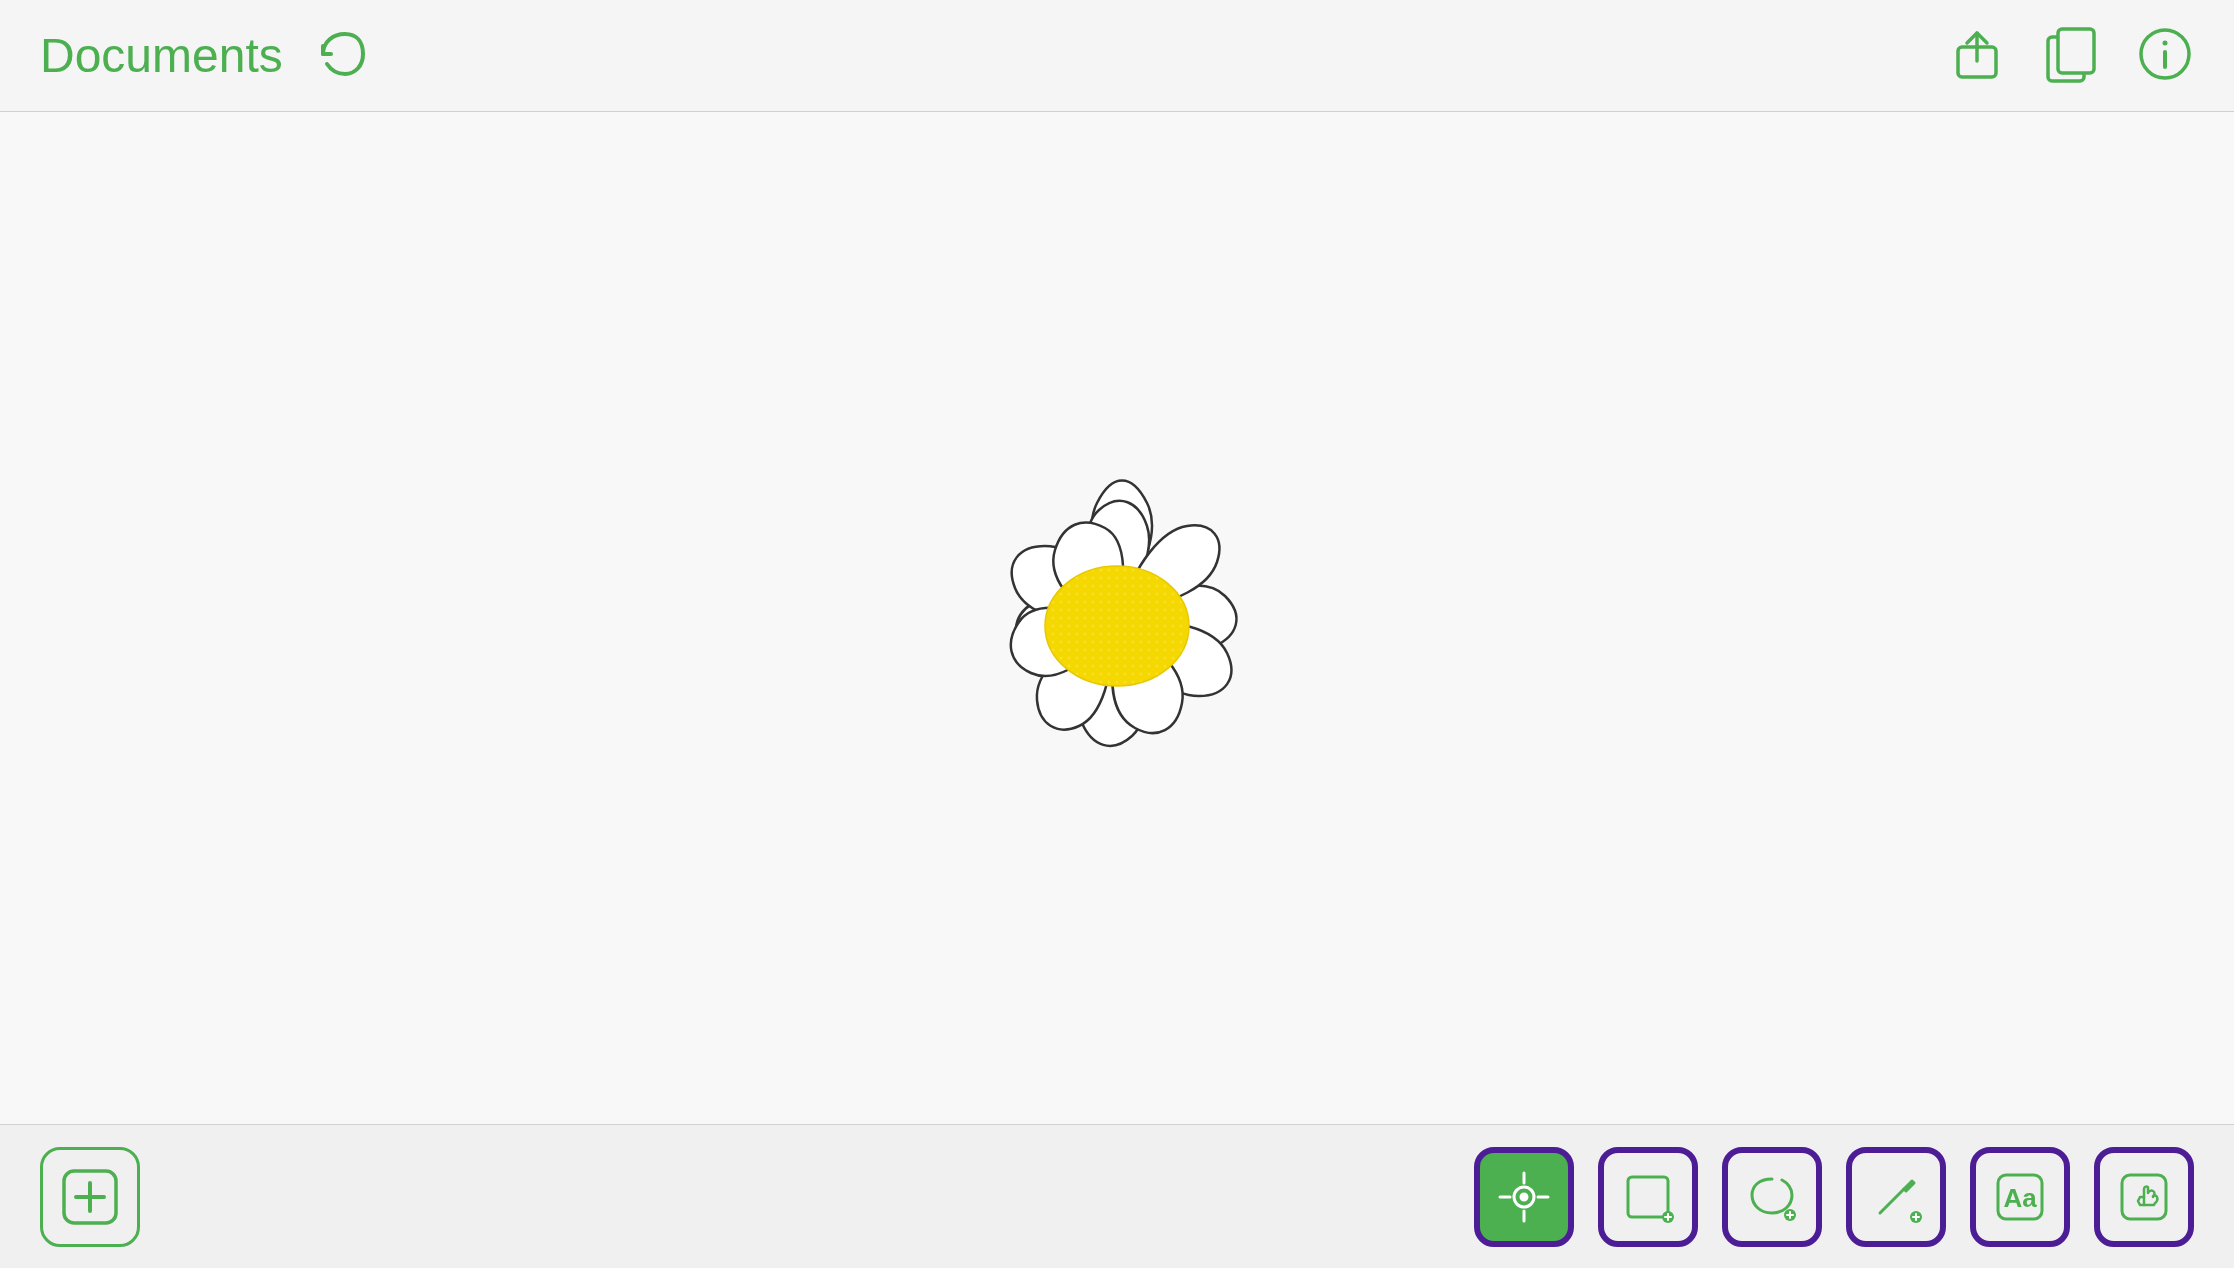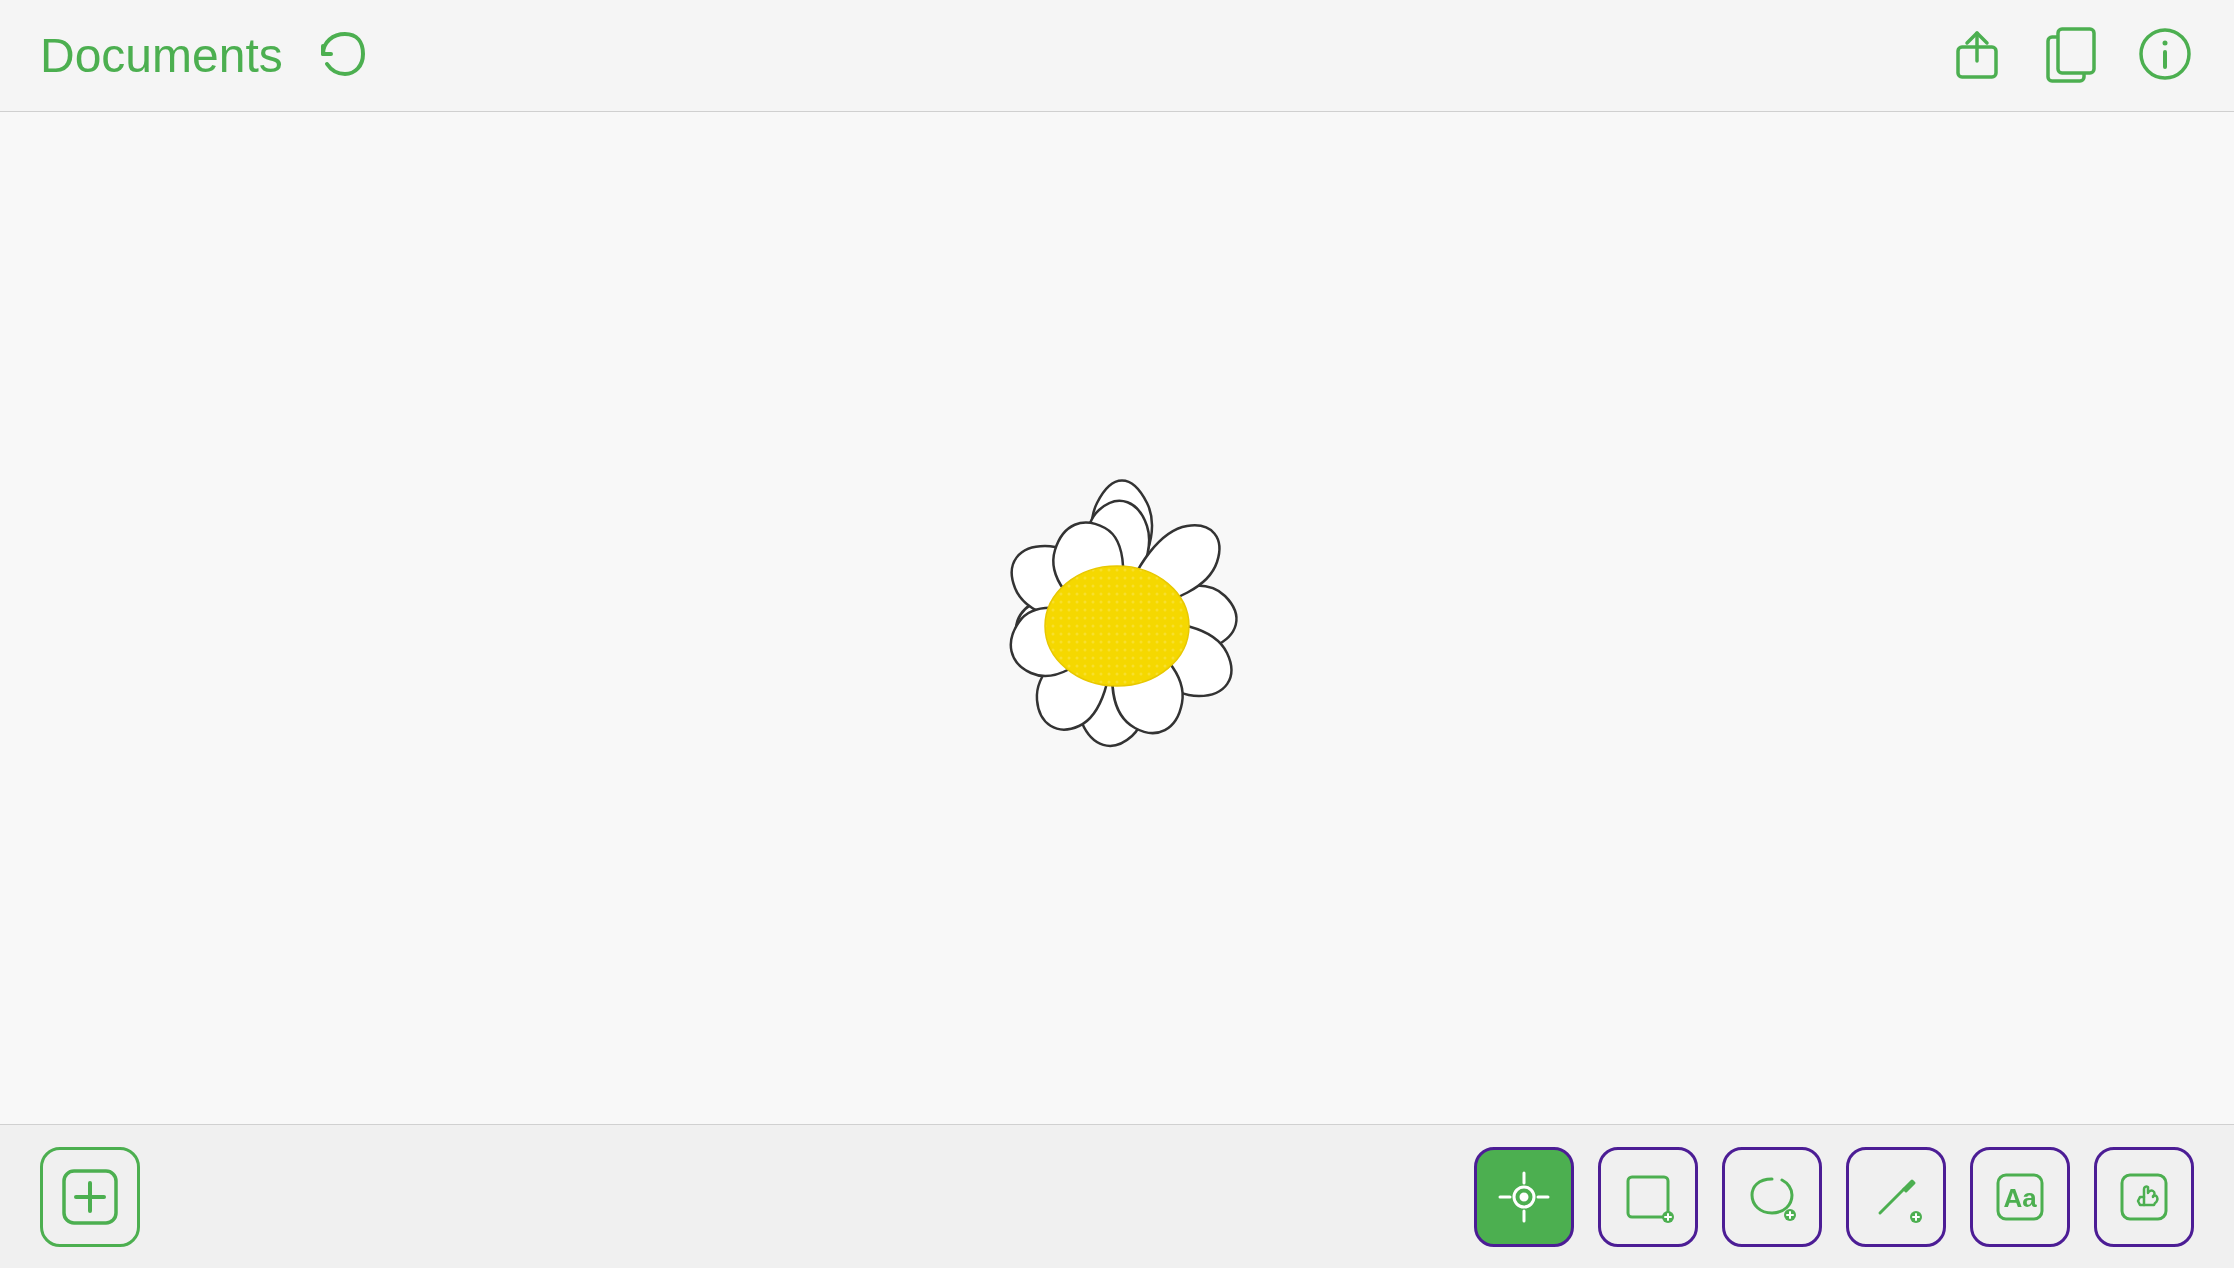--- a/index.html
+++ b/index.html
@@ -99,21 +99,21 @@
     }
     .toolbar-right {
       display: flex;
       align-items: center;
       gap: 24px;
       margin-left: auto;
     }
     .tool-btn {
       width: 100px;
       height: 100px;
-      border: 3px solid #4c1d95;
+      border: 6px solid #4c1d95;
       border-radius: 20px;
       background: transparent;
       cursor: pointer;
       display: flex;
       align-items: center;
       justify-content: center;
       color: #4CAF50;
     }
     .tool-btn.active {
       background: #4CAF50;

